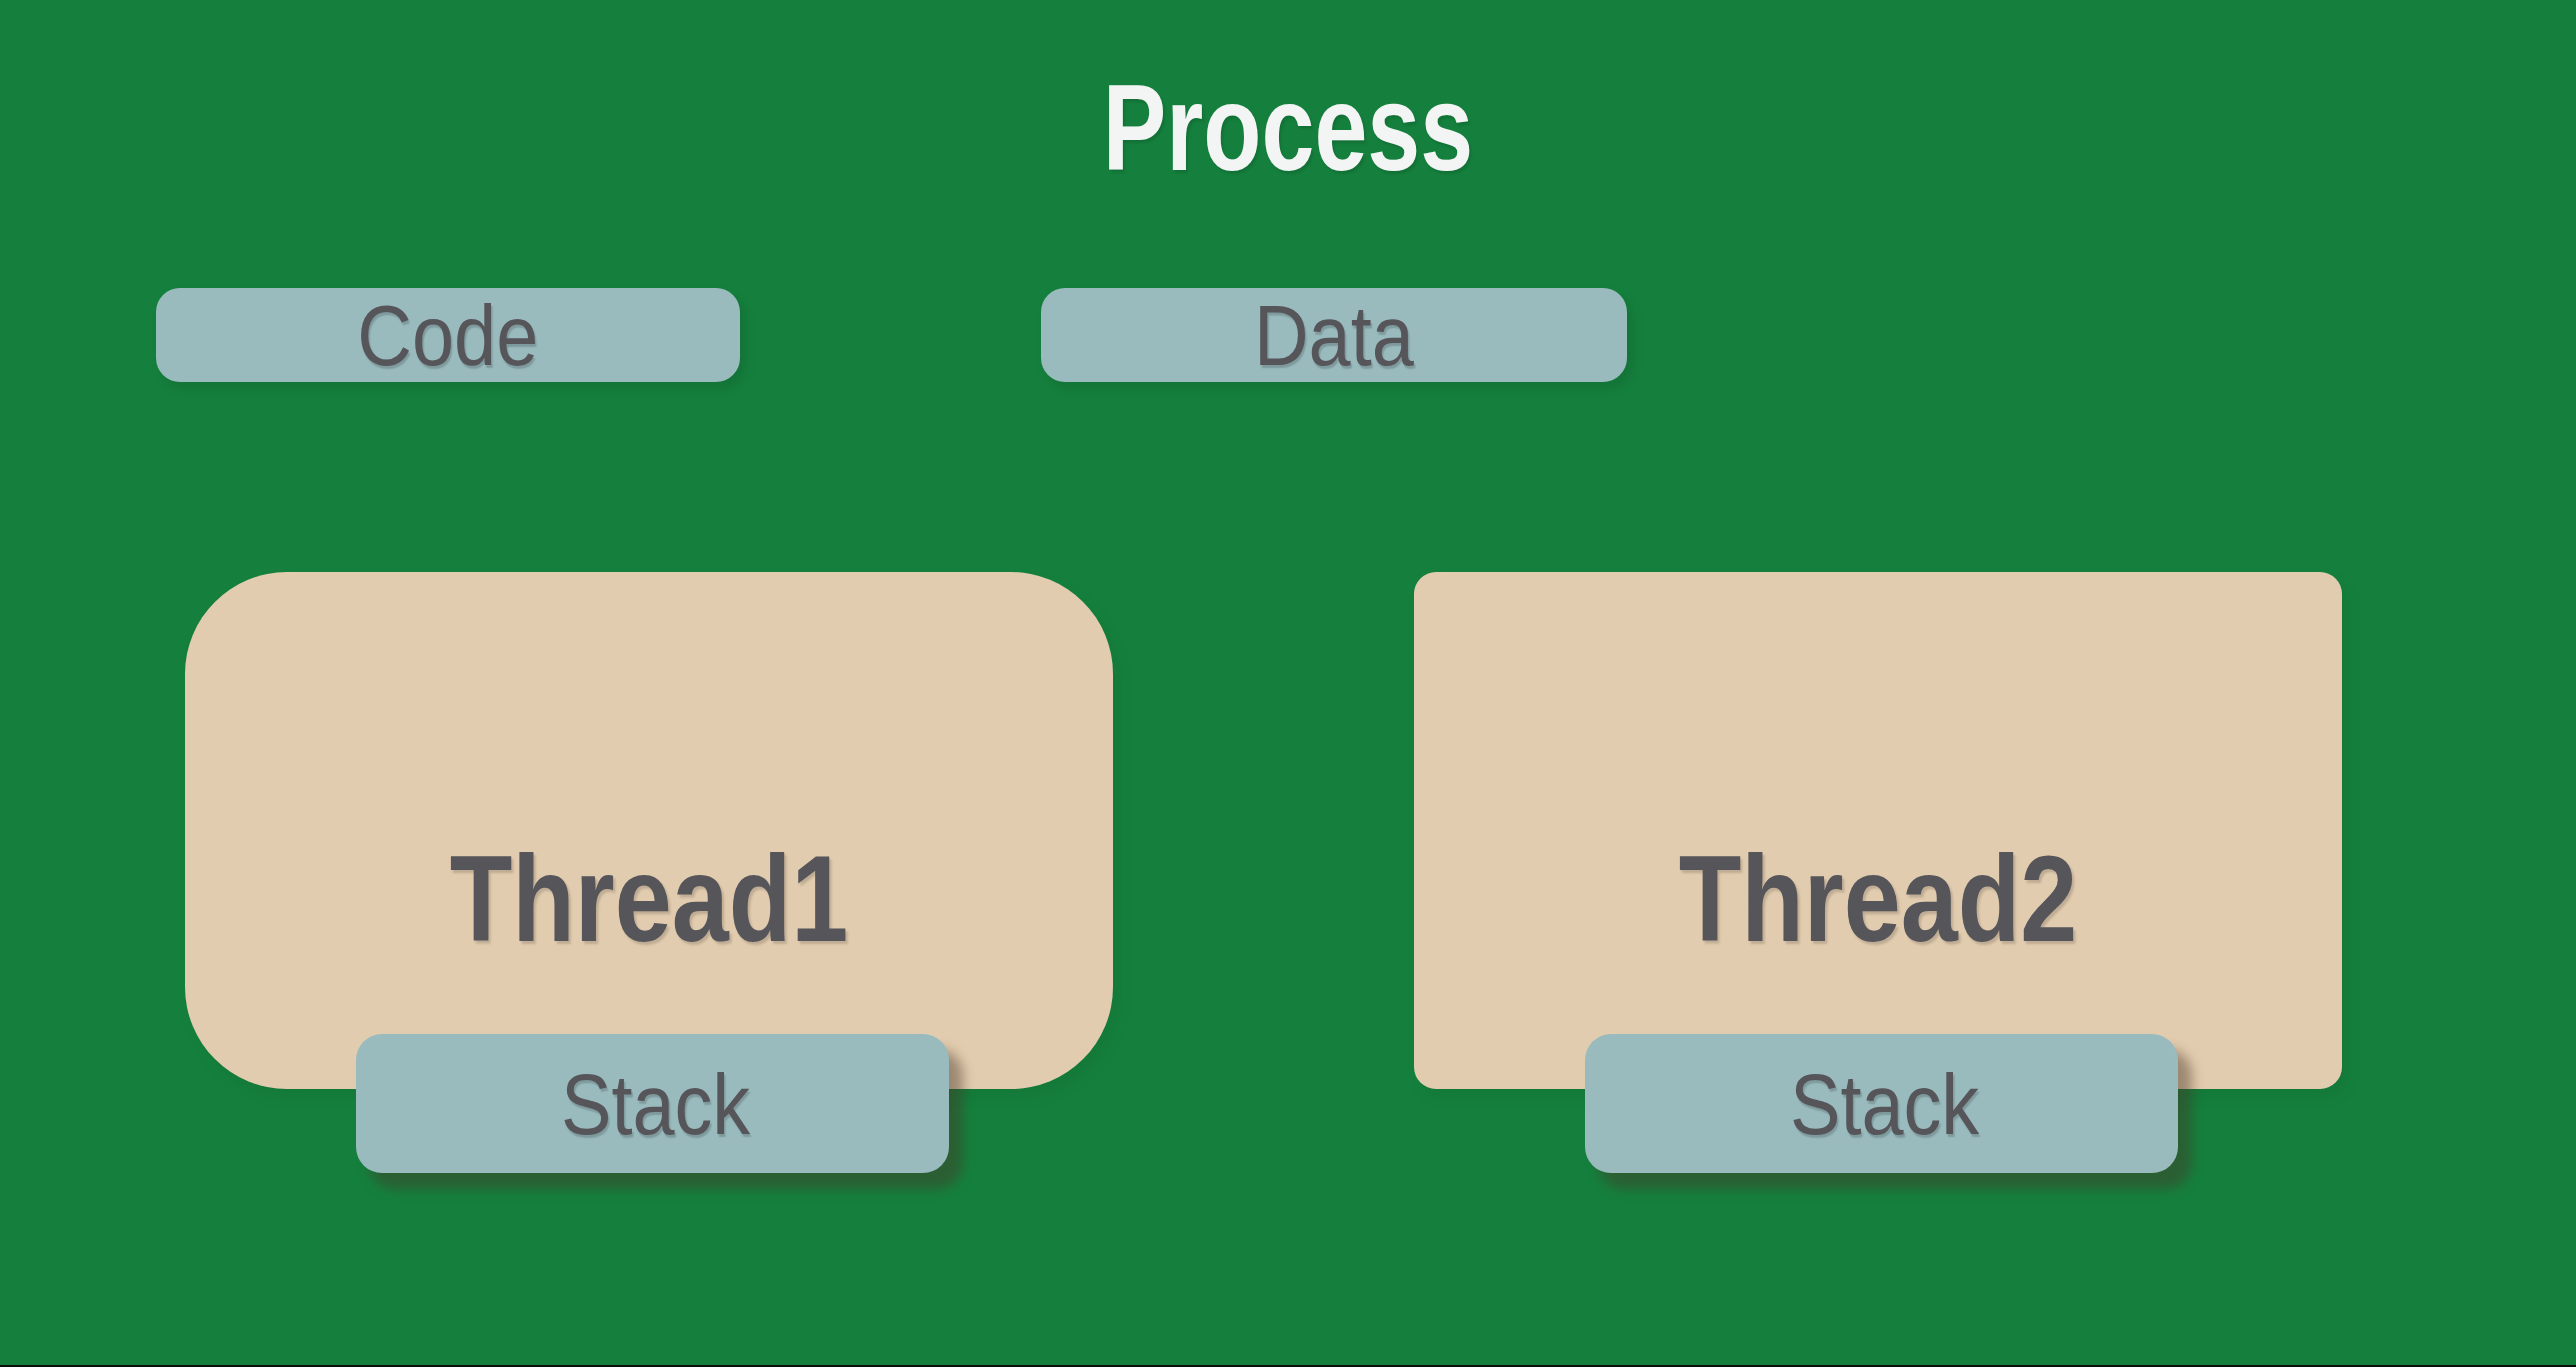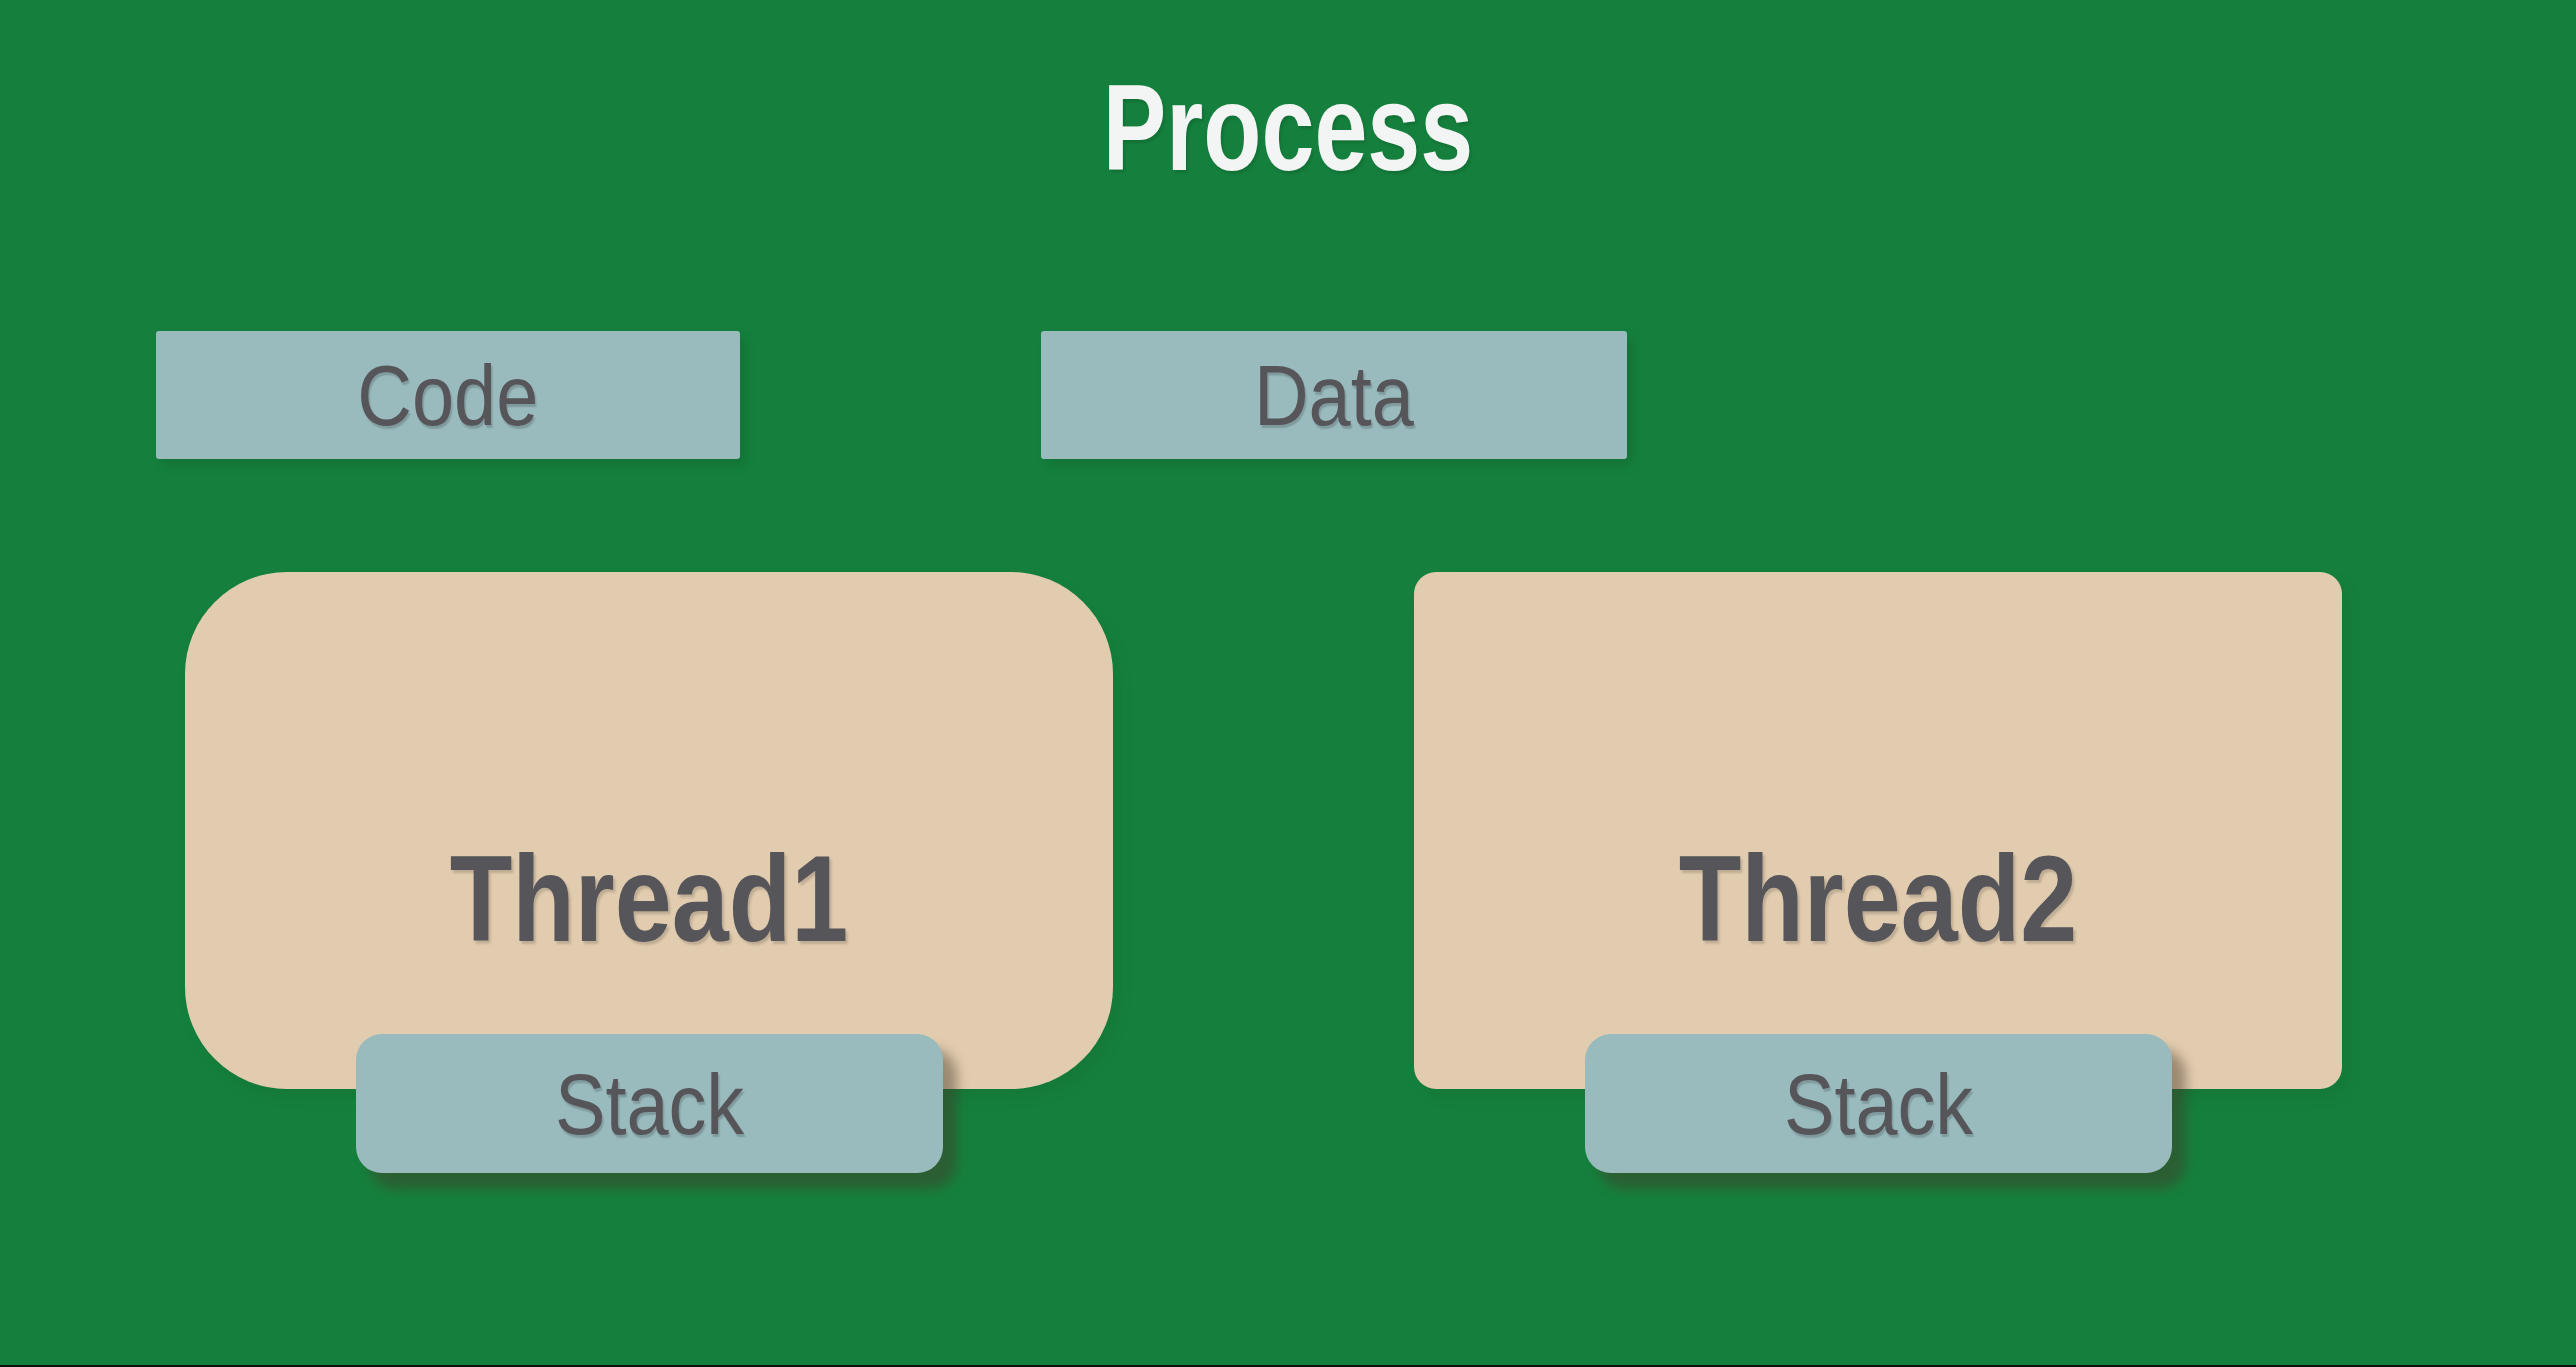--- a/index.html
+++ b/index.html
@@ -29,28 +29,27 @@
     color: #F3F5F5;
     transform: scaleX(0.78);
     transform-origin: center;
     text-shadow: 2.6px 3.4px 3.4px rgba(0,0,0,0.12);
   }
 
   
   .seg {
     position: absolute;
     top: 288px;
-    height: 128px;
+    height: 94px;
     background: #9ABBBE;
-    border-radius: 3px;
+    border-radius: 24px;
     display: flex;
     align-items: center;
     justify-content: center;
     box-shadow: 5.2px 6.9px 10.3px rgba(0,0,0,0.10);
-    margin-top: 43px;
   }
   .seg-code { left: 156px;  width: 584px; }
   .seg-data { left: 1041px; width: 586px; }
   .seg-heap { left: 1842px; width: 583px; }
 
   .seg-label, .stack-label {
     font-size: 86px;
     line-height: 1;
     color: #56555A;
     transform: scaleX(0.88);
@@ -94,20 +93,21 @@
     left: 171px;
     top: 462px;
     width: 587px;
     height: 139px;
     background: #9ABBBE;
     border-radius: 26px;
     display: flex;
     align-items: center;
     justify-content: center;
     box-shadow: 13.8px 15.5px 12px rgba(70,55,40,0.45);
+    padding-left: 6px;
   }
 
   
   .bottom-bar {
     position: absolute;
     left: 0;
     bottom: 0;
     width: 100%;
     height: 3.4px;
     background: #0E0E0E;

